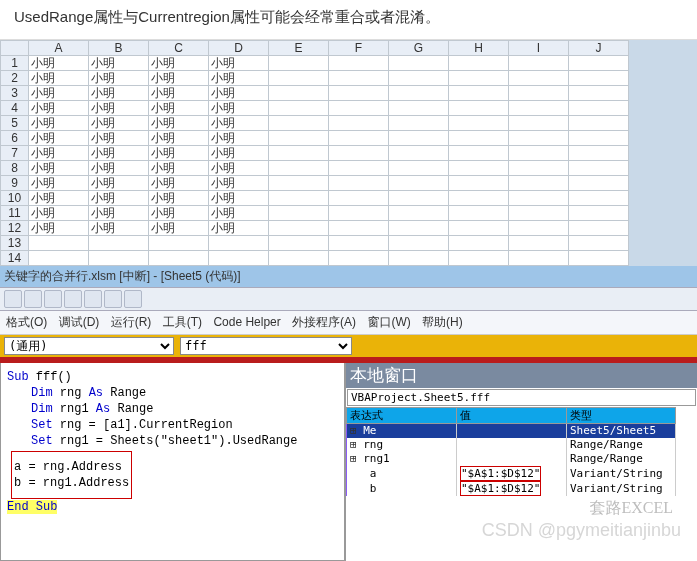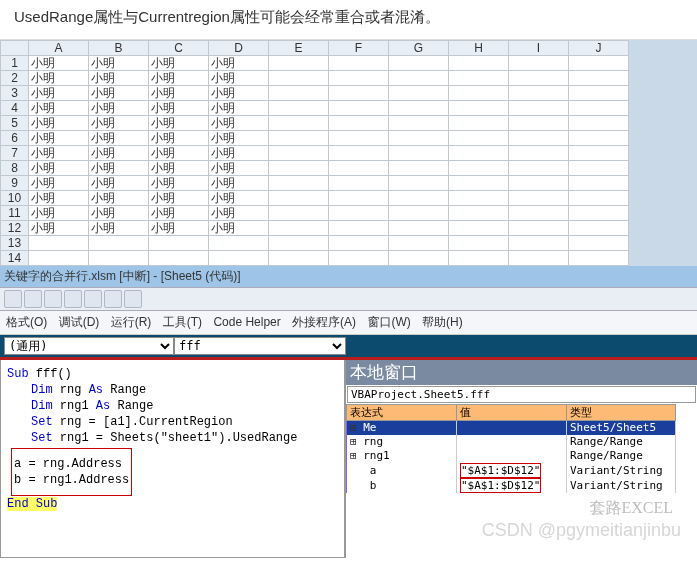--- a/index.html
+++ b/index.html
@@ -9,33 +9,33 @@
 .sheet{border-collapse:collapse;font-size:12px;background:#fff;color:#333}
 .sheet td,.sheet th{border:1px solid #c0c8d0;height:14px;line-height:14px;padding:0 2px;font-weight:normal;text-align:left}
 .sheet .rh{background:#e8eef6;text-align:center;width:28px}
 .sheet .ch{background:#e8eef6;text-align:center}
 .cw{width:60px}
 .titlebar{background:#9ec5e8;color:#333;font-size:12px;padding:2px 4px}
 .toolbar{background:#e9eef5;border-top:1px solid #aab;border-bottom:1px solid #aab;padding:2px 4px;display:flex;gap:2px}
 .ico{width:18px;height:18px;background:#dfe6f0;border:1px solid #b0b8c8;border-radius:2px;display:inline-block}
 .menubar{background:#f4f6fa;border-bottom:1px solid #ccc;padding:3px 6px;font-size:12px;color:#333}
 .menubar span{margin-right:8px}
-.dd-row{display:flex;background:#0c4a6e;border-bottom:3px solid #b91c1c;padding:2px 4px;gap:0}
+.dd-row{display:flex;background:#eab308;border-bottom:6px solid #b91c1c;padding:2px 4px;gap:6px}
 .dd{border:1px solid #888;background:#fff;font-size:12px;height:18px;font-family:SimSun,monospace}
 .split{display:flex;height:198px}
 .code-pane{width:345px;border:1px solid #999;border-top:none;background:#fff;padding:6px 4px 4px 6px;font-family:Consolas,"Courier New",monospace;font-size:12px;line-height:16px;overflow:hidden;position:relative}
 .code-pane .kw{color:#0000cc}
 .code-pane .ind{padding-left:24px;display:block}
 .code-pane .box1{border:1px solid #c00;display:inline-block;padding:7px 2px;margin-left:4px;margin-top:2px}
 .hl{background:#ffff66}
 .locals{flex:1;display:flex;flex-direction:column;border-left:1px solid #999}
 .lhdr{background:#7a8aa0;color:#fff;font-size:17px;padding:1px 4px}
 .lpath{background:#fff;border:1px solid #999;margin:1px;font-size:11px;padding:1px 3px;font-family:SimSun,monospace}
 .ltbl{border-collapse:collapse;width:330px;font-size:11px;font-family:SimSun,monospace}
-.ltbl th{background:#fdba74;border:1px solid #999;font-weight:normal;text-align:left;padding:0 3px;height:15px}
+.ltbl th{background:#0ea5e9;border:1px solid #999;font-weight:normal;text-align:left;padding:0 3px;height:15px}
 .ltbl td{border-left:1px solid #8b5cf6;border-right:1px solid #ccc;padding:0 3px;height:14px;white-space:nowrap}
 .ltbl .sel td{background:#1a3e9c;color:#fff}
 .ltbl .exp{width:10px;text-align:center;color:#333}
 .redbox{border:1px solid #c00;display:inline-block}
 .wm1{position:absolute;right:24px;bottom:42px;color:#888;font-size:16px;font-family:KaiTi,serif;opacity:.55;pointer-events:none}
 .wm2{position:absolute;right:16px;bottom:20px;color:#bbb;font-size:18px;opacity:.6;pointer-events:none}
 </style>
 </head>
 <body>
 

